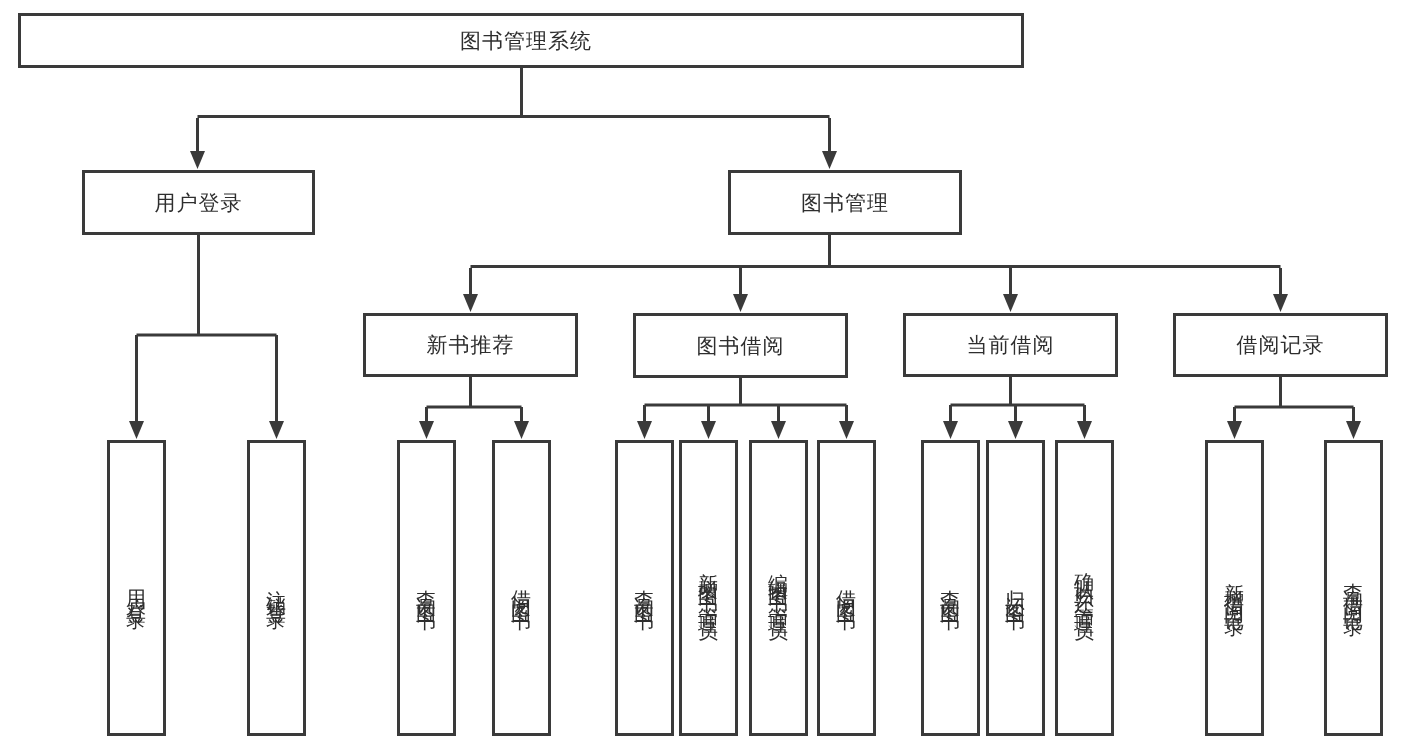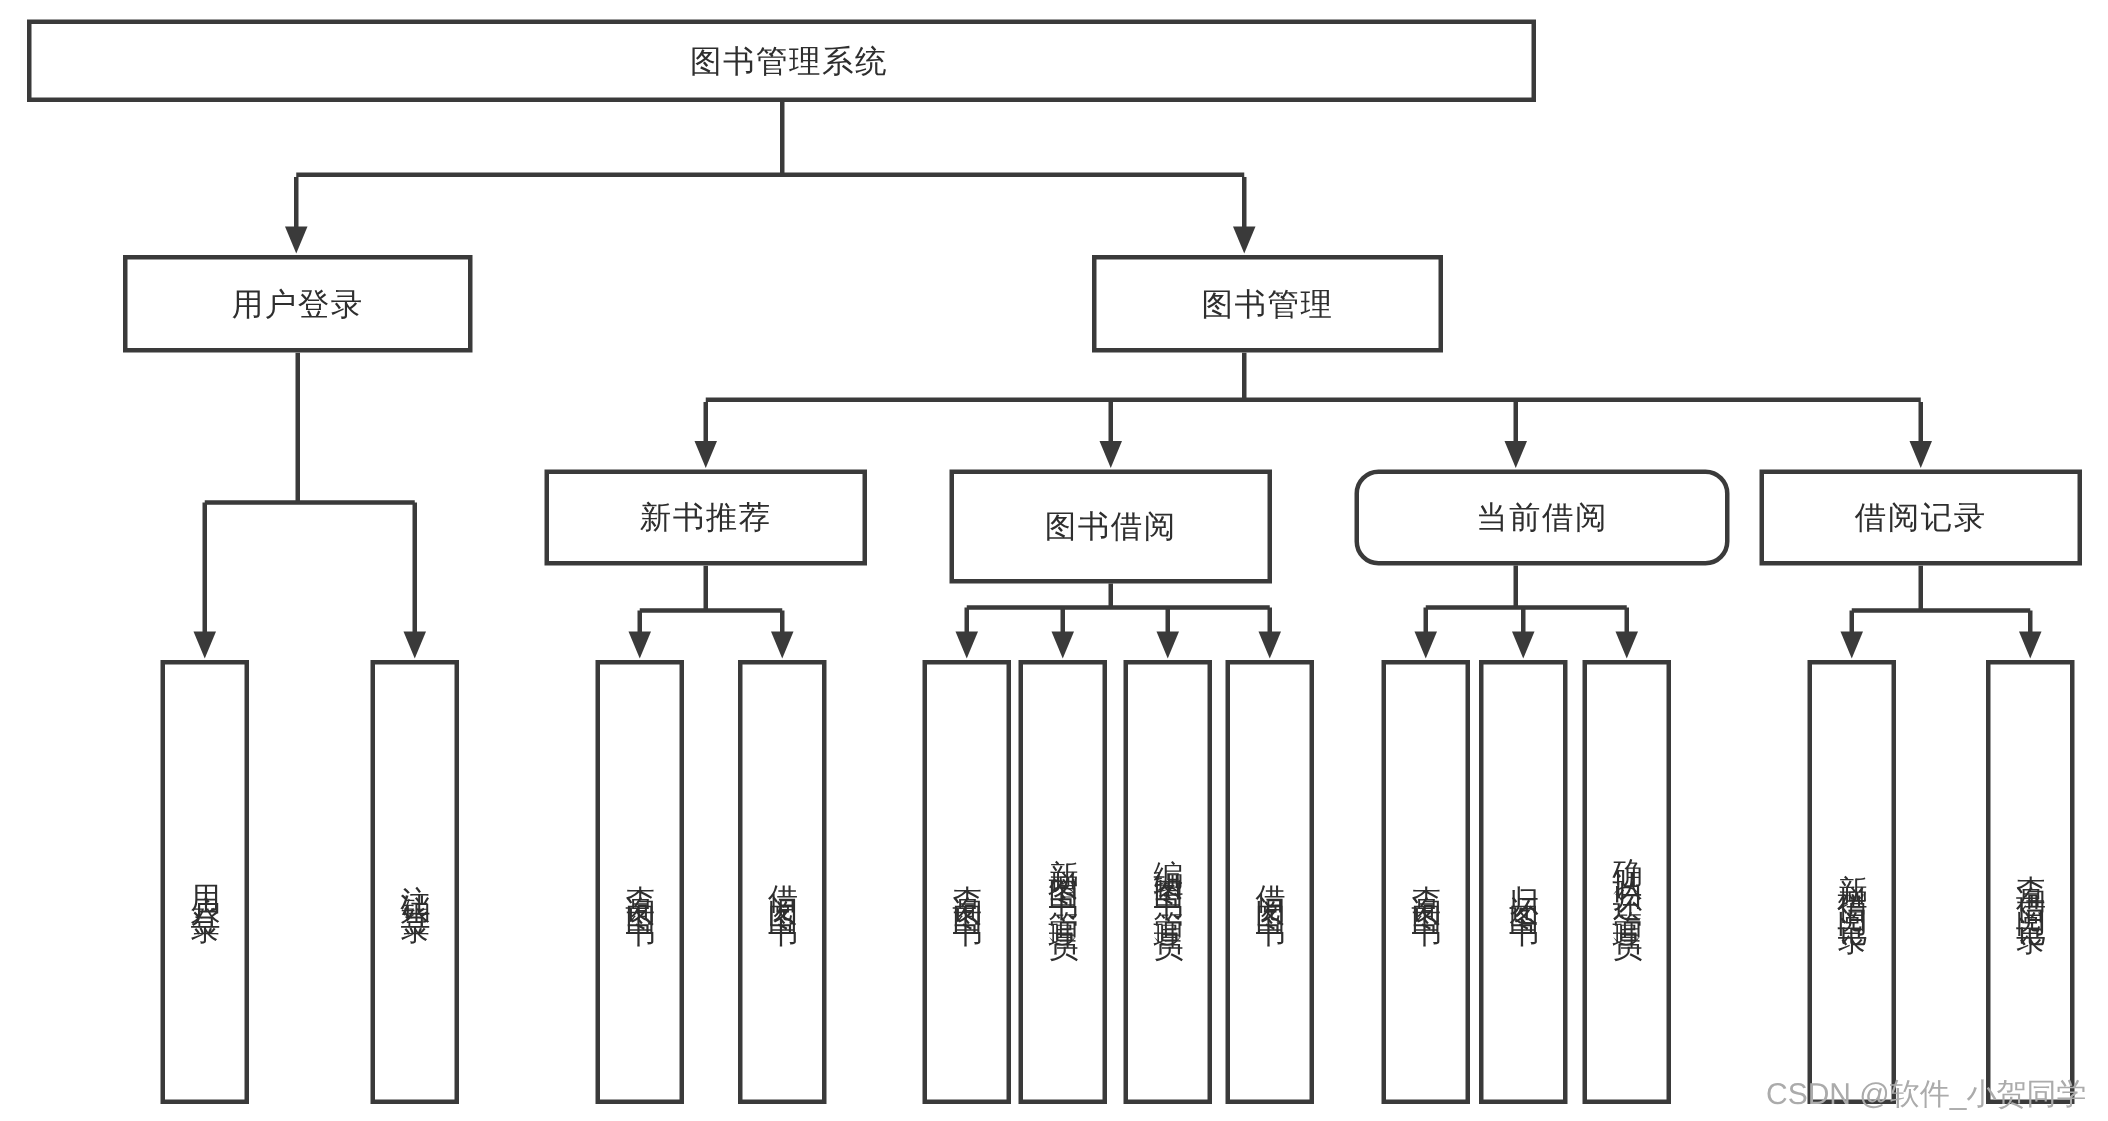--- a/index.html
+++ b/index.html
@@ -109,24 +109,24 @@
   <div class="box" style="left:82px; top:170px; width:233px; height:65px;">
     <span class="h-label">用户登录</span>
   </div>
   <div class="box" style="left:728px; top:170px; width:234px; height:65px;">
     <span class="h-label">图书管理</span>
   </div>
 
   <div class="box" style="left:363px; top:313px; width:215px; height:64px;">
     <span class="h-label">新书推荐</span>
   </div>
-  <div class="box" style="left:633px; top:313px; width:215px; height:76px;">
+  <div class="box" style="left:633px; top:313px; width:215px; height:65px;">
     <span class="h-label">图书借阅</span>
   </div>
-  <div class="box" style="left:903px; top:313px; width:250px; height:64px;border-radius:16px;">
+  <div class="box" style="left:903px; top:313px; width:215px; height:64px;">
     <span class="h-label">当前借阅</span>
   </div>
   <div class="box" style="left:1173px; top:313px; width:215px; height:64px;">
     <span class="h-label">借阅记录</span>
   </div>
 
   <div class="box leaf" style="left:107px; top:440px; width:59px; height:296px;">
     <span class="v-text">用户登录</span>
   </div>
   <div class="box leaf" style="left:247px; top:440px; width:59px; height:296px;">
@@ -163,15 +163,14 @@
     <span class="v-text">确认归还（管理员）</span>
   </div>
 
   <div class="box leaf" style="left:1205px; top:440px; width:59px; height:296px;">
     <span class="v-text">新增借阅记录</span>
   </div>
   <div class="box leaf" style="left:1324px; top:440px; width:59px; height:296px;">
     <span class="v-text">查询借阅记录</span>
   </div>
 
-  <div class="watermark">CSDN @软件_小贺同学</div>
 
 </div>
 
 </body></html>

